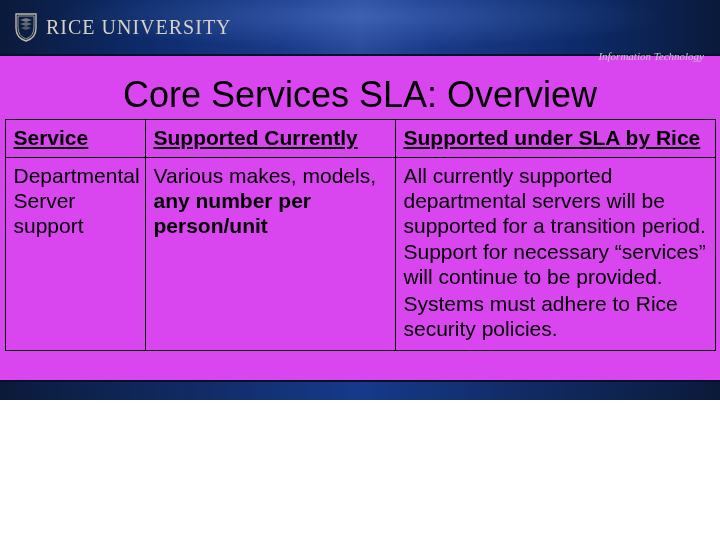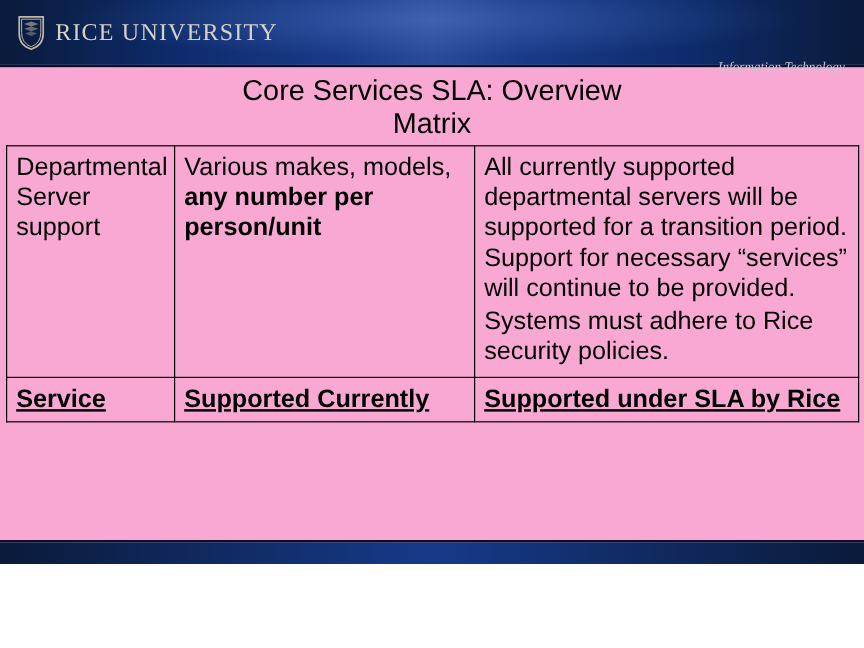--- a/index.html
+++ b/index.html
@@ -6,23 +6,23 @@
     margin: 0;
     padding: 0;
     width: 720px;
     height: 540px;
     font-family: Arial, Helvetica, sans-serif;
     background: #ffffff;
     overflow: hidden;
   }
   .slide {
     width: 720px;
-    height: 470px;
+    height: 400px;
     position: relative;
-    background: #f9a8d4;
+    background: #d946ef;
   }
   
   .banner {
     position: relative;
     width: 100%;
     height: 54px;
     background: linear-gradient(to right, #0a1a3a 0%, #0d2b6b 20%, #1a3a8a 40%, #2a4a9a 50%, #1a3a8a 60%, #0d2b6b 80%, #0a1a3a 100%);
     border-bottom: 2px solid #05122e;
     display: flex;
     align-items: center;
@@ -70,24 +70,24 @@
     bottom: 0;
     left: 0;
     width: 100%;
     height: 18px;
     background: linear-gradient(to right, #0a1a3a, #163a8a 50%, #0a1a3a);
     border-top: 2px solid #05122e;
   }
   
   .title {
     text-align: center;
-    font-size: 24px;
+    font-size: 36px;
     font-weight: 400;
     line-height: 1.15;
-    margin: 6px 0 4px 0;
+    margin: 18px 0 4px 0;
     color: #000;
   }
   
   .matrix {
     border-collapse: collapse;
     width: 710px;
     margin: 0 auto;
     table-layout: fixed;
   }
   .matrix col.c1 { width: 140px; }
@@ -124,43 +124,42 @@
         <path d="M6 12 L12 10 L18 12 L12 14 Z" fill="#bfb9a6" opacity="0.5"></path>
         <path d="M7 16 L12 14 L17 16 L12 18 Z" fill="#bfb9a6" opacity="0.4"></path>
       </svg>
       <span class="univ-name">RICE UNIVERSITY</span>
     </div>
     <span class="it-label">Information Technology</span>
   </div>
 
   <h1 class="title">
     <span>Core Services SLA: Overview</span><br>
-    <span>Matrix</span>
   </h1>
 
   <table class="matrix">
     <colgroup>
       <col class="c1">
         <col class="c2">
         <col class="c3">
     </colgroup>
     <tbody>
         <tr>
+      <th>Service</th>
+      <th>Supported Currently</th>
+      <th>Supported under SLA by Rice</th>
+    </tr>
+    <tr>
       <td>Departmental Server support</td>
       <td>
         <span>Various makes, models, </span><span class="cell-bold-run">any number per person/unit</span>
       </td>
       <td class="col3">
         <p class="cell-para">All currently supported departmental servers will be supported for a transition period.</p>
         <p class="cell-para">Support for necessary “services” will continue to be provided.</p>
         <p class="cell-para">Systems must adhere to Rice security policies.</p>
       </td>
     </tr>
-    <tr>
-      <th>Service</th>
-      <th>Supported Currently</th>
-      <th>Supported under SLA by Rice</th>
-    </tr>
   </tbody>
     </table>
 
   <div class="bottom-bar"></div>
 </div>
 
 </body></html>

